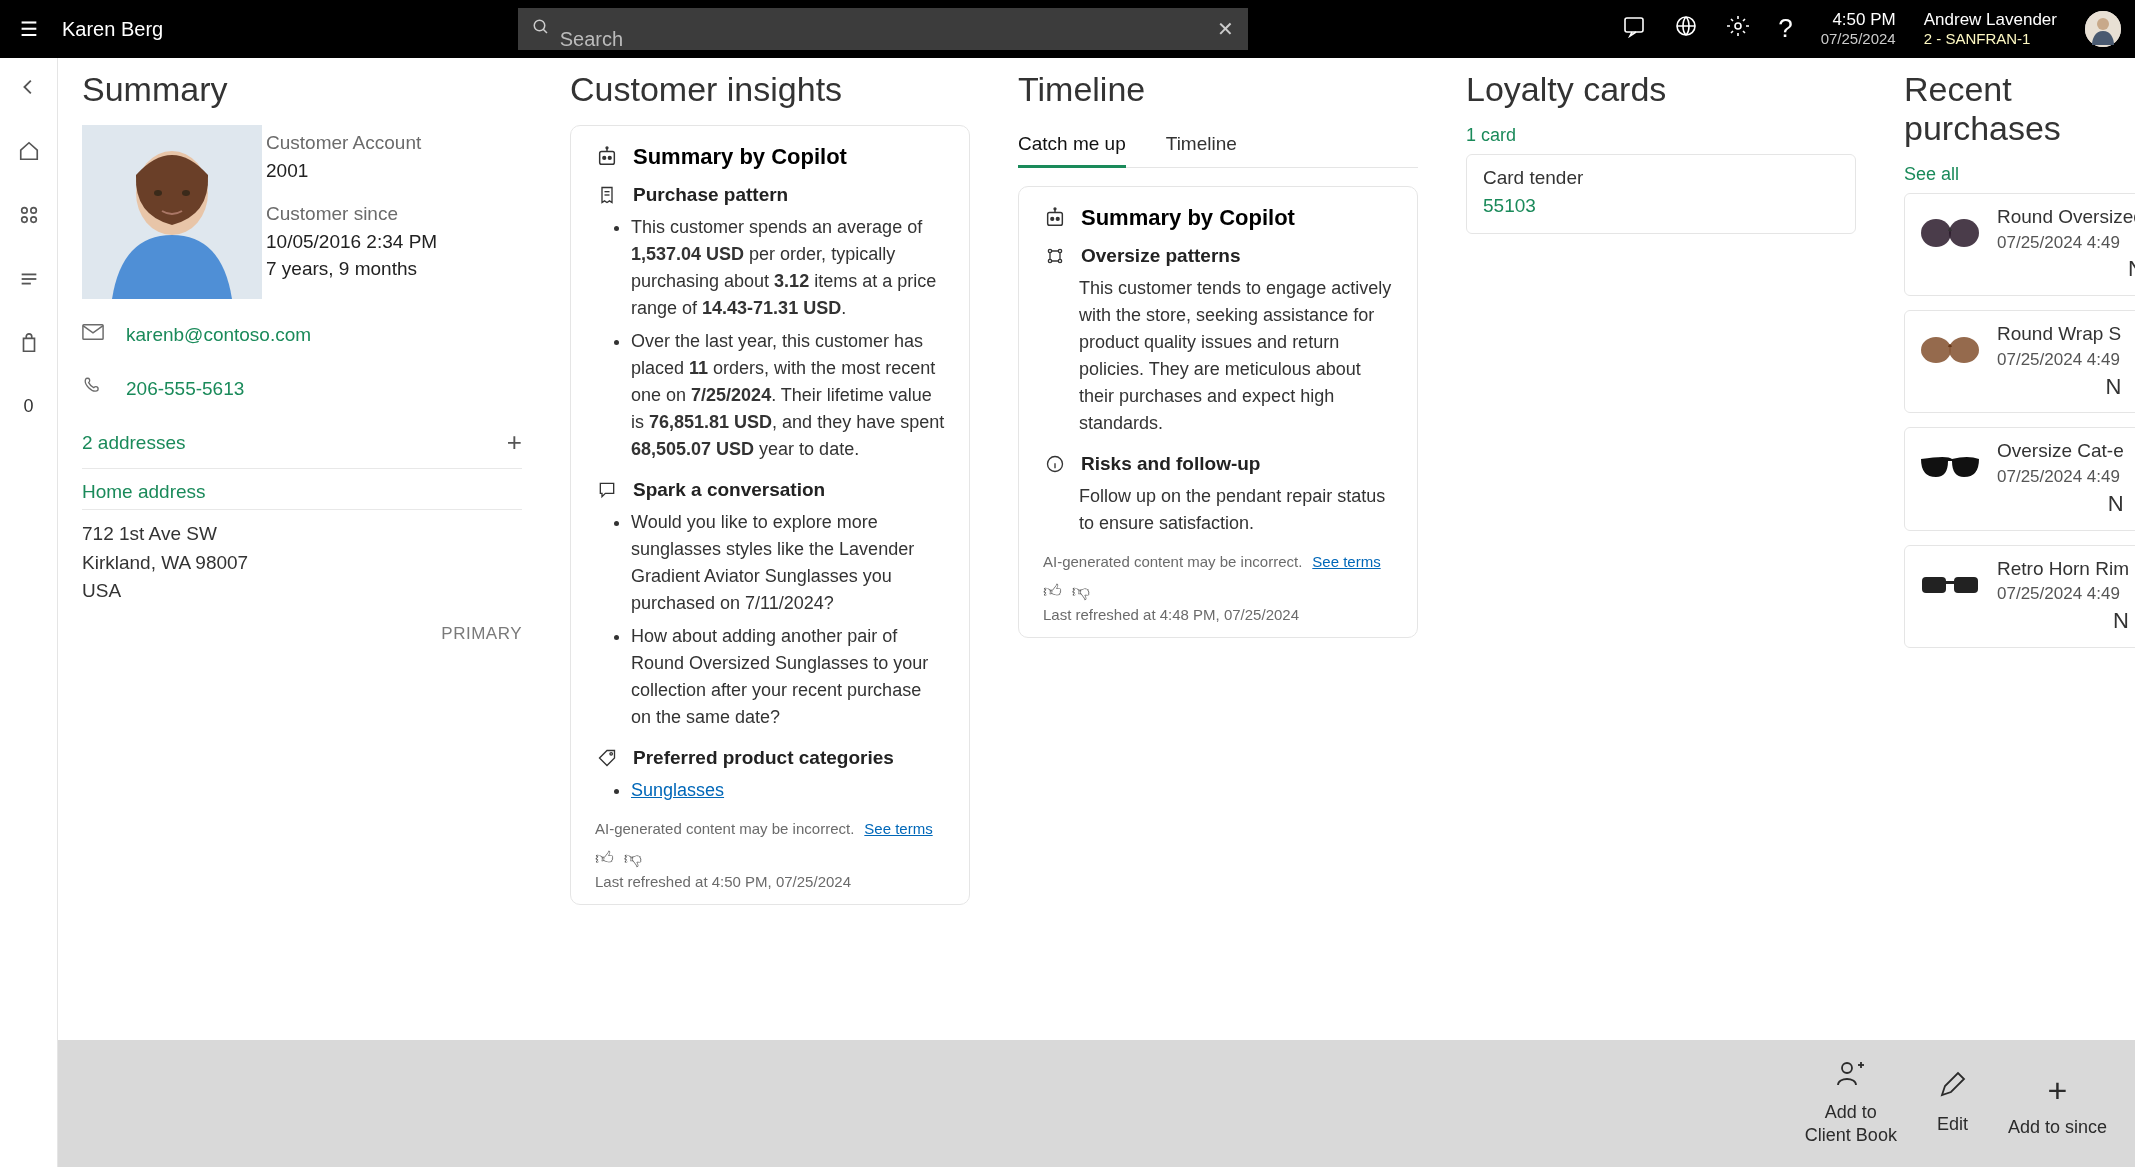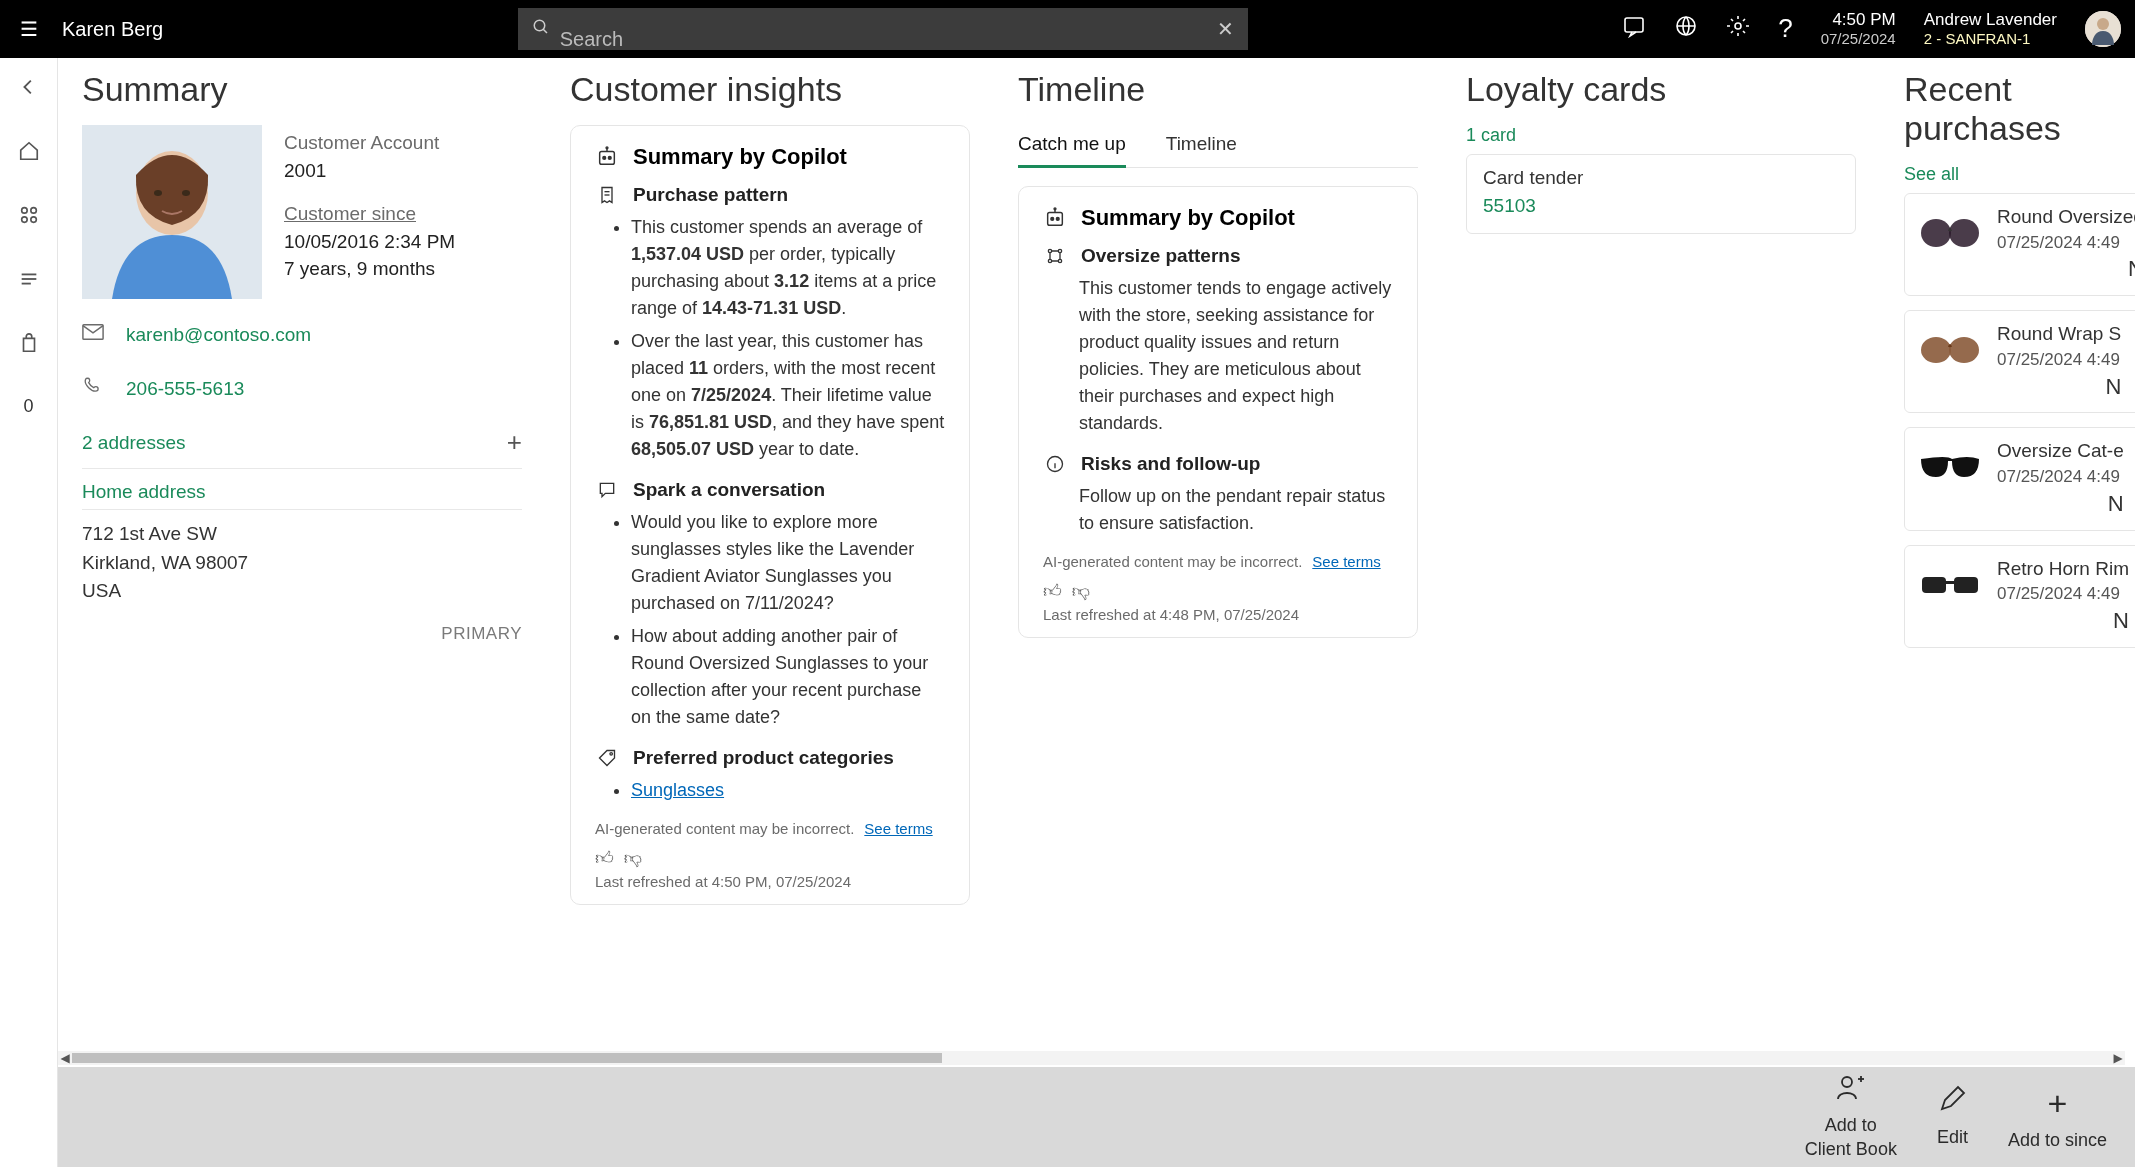--- a/index.html
+++ b/index.html
@@ -28,21 +28,21 @@
 
 
 .workspace { position: absolute; top: 58px; left: 58px; right: 0; bottom: 110px; overflow: hidden; }
 .scrollarea { height: 100%; overflow-x: auto; overflow-y: hidden; }
 .columns { display: flex; gap: 48px; padding: 12px 24px 0 24px; height: 100%; min-width: 2300px; }
 .col { flex: none; }
 .col h1 { font-weight: 400; font-size: 34px; color: #333; margin-bottom: 16px; }
 
 
 .col-summary { width: 440px; }
-.profile { display: flex; gap: 22px; }
+.profile { display: flex; gap: 4px; }
 .profile .photo { width: 180px; height: 174px; background:#e8e8e8; overflow:hidden; }
 .profile .photo svg { width:100%; height:100%; }
 .profile .info { font-size: 19px; color: #333; line-height: 1.45; }
 .profile .info .label { color: #6b6b6b; font-size: 19px; margin-top: 4px; }
 .profile .info .val { color: #222; }
 .contactrow { display: flex; align-items: center; gap: 20px; margin-top: 18px; font-size: 19px; padding: 6px 0;}
 .contactrow .cicon { color: #6b6b6b; font-size: 20px; width: 24px; }
 .contactrow .link { color: #1a8a5a; }
 .addrhead { display: flex; align-items: center; justify-content: space-between; border-bottom: 1px solid #e8e8e8; padding: 10px 0; margin-top: 10px; gap: 24px; }
 .addrhead .alabel { color: #1a8a5a; font-size: 19px; }
@@ -91,21 +91,21 @@
 .pitem .pinfo .pdate { font-size: 17px; color:#555; }
 .pitem .pinfo .pbot { font-size: 22px; text-align:right;}
 
 
 .hscroll { position:absolute; left:58px; right:10px; bottom:102px; height:14px; background:#f3f3f3; }
 .hscroll .thumb { position:absolute; left:14px; top:2px; height:10px; width:870px; background:#bfbfbf; border-radius:0;}
 .hscroll .arrow { position:absolute; top:0; width:14px; height:14px; color:#555; font-size:12px; display:flex;align-items:center;justify-content:center;}
 .hscroll .arrow.l{left:0;} .hscroll .arrow.r{right:0;}
 
 
-.bottombar { position:absolute; left:58px; right:0; bottom:0; height:100px; background:#d9d9d9; display:flex; justify-content:flex-end; align-items:center; gap:40px; padding:0 28px;}
+.bottombar { position:absolute; left:58px; right:0; bottom:0; height:127px; background:#d9d9d9; display:flex; justify-content:flex-end; align-items:center; gap:40px; padding:0 28px;}
 .bottombar .action { text-align:center; color:#2b2b2b; font-size:18px; line-height:1.3;}
 .bottombar .action .aicon { font-size:28px; display:block; margin-bottom:4px;}
 
 strong, b { font-weight:600; }
 .iconbox{display:inline-flex;width:24px;justify-content:center;}
 </style>
 </head>
 <body>
 
 <div class="topbar">
@@ -207,21 +207,21 @@
                 <path d="M54 50 Q90 10 126 50 Q128 90 90 100 Q52 90 54 50" fill="#6a3f28"></path>
                 <ellipse cx="76" cy="68" rx="4" ry="3" fill="#3a2a1a"></ellipse>
                 <ellipse cx="104" cy="68" rx="4" ry="3" fill="#3a2a1a"></ellipse>
                 <path d="M80 86 Q90 92 100 86" stroke="#a76" stroke-width="2" fill="none"></path>
                 <path d="M30 174 Q40 110 90 110 Q140 110 150 174 Z" fill="#4f8fd6"></path>
               </svg>
         </div>
         <div class="info">
           <div class="label">Customer Account</div>
           <div class="val">2001</div>
-          <div class="label" style="margin-top:16px;text-decoration:underline;">Customer since</div>
+          <div class="label" style="margin-top:16px;">Customer since</div>
           <div class="val">10/05/2016 2:34 PM</div>
           <div class="val">7 years, 9 months</div>
         </div>
       </div>
       <div class="contactrow">
         <span class="cicon">
           <svg width="22" height="18" viewBox="0 0 24 18" fill="none" stroke="#6b6b6b" stroke-width="1.6">
                 <rect x="1" y="1" width="22" height="16" rx="1"></rect>
                 <path d="M1 2 L12 10 L23 2"></path>
               </svg>

